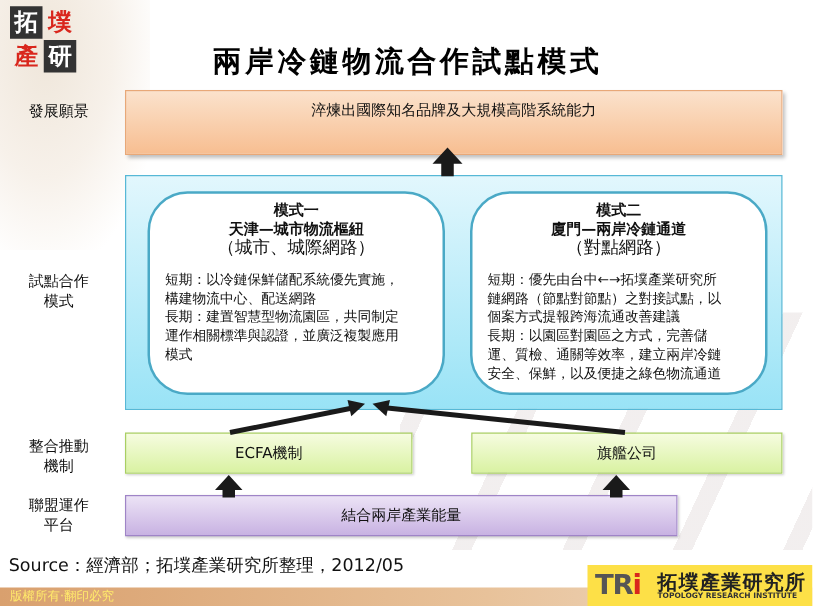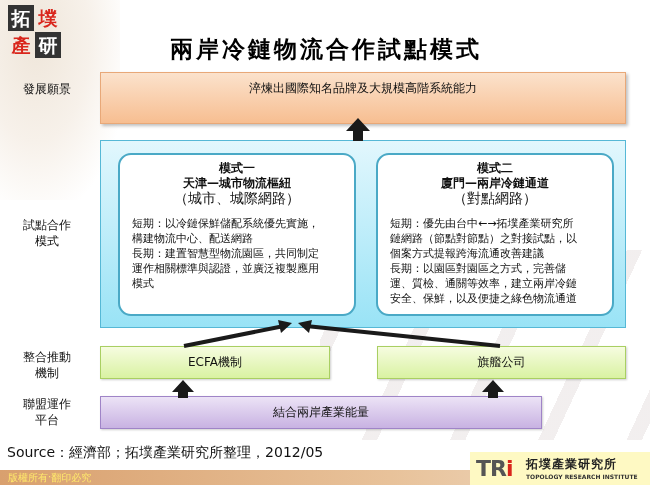--- a/index.html
+++ b/index.html
@@ -22,40 +22,40 @@
 
   .side-label { position: absolute; font-size: 12px; text-align: center; line-height: 16px; color: #111; }
 
   .vision { position: absolute; left: 100px; top: 72px; width: 526px; height: 52px;
     background: linear-gradient(#fbe2cc, #f7be91); border: 1px solid #e8a878; box-shadow: 2px 2px 3px rgba(0,0,0,0.25);
     text-align: center; font-size: 12px; line-height: 17px; padding-top: 7px; }
 
   .pilot { position: absolute; left: 100px; top: 140px; width: 526px; height: 188px;
     background: linear-gradient(#e2f7fd, #99e3f6); border: 1px solid #56b8d6; }
   .mode { position: absolute; top: 12px; width: 238px; height: 163px; background: #fff;
-    border: 2px solid #4aa9c6; border-radius: 13px; font-size: 11px; line-height: 15px; padding: 6px 12px 0 12px; }
+    border: 2px solid #4aa9c6; border-radius: 32px; font-size: 11px; line-height: 15px; padding: 6px 12px 0 12px; }
   .mode .m-head { text-align: center; font-weight: bold; font-size: 12px; line-height: 15px; }
   .mode .m-sub { text-align: center; font-size: 14px; margin-bottom: 10px; }
   .mode .m-line { text-align: left; }
 
   .mech { position: absolute; top: 346px; height: 33px; background: linear-gradient(#f6fce0, #d9f2a2);
     border: 1px solid #a9cf62; box-shadow: 1px 1px 2px rgba(0,0,0,0.2); text-align: center; font-size: 12px; line-height: 31px; }
   .platform { position: absolute; left: 100px; top: 396px; width: 442px; height: 33px;
     background: linear-gradient(#ece3f6, #c8b2e2); border: 1px solid #9f84c7; box-shadow: 1px 1px 2px rgba(0,0,0,0.2);
     text-align: center; font-size: 12px; line-height: 31px; }
 
   .source { position: absolute; left: 7px; top: 444px; font-size: 14px; color: #111; }
 
   .footer { position: absolute; left: 0; top: 470px; width: 650px; height: 15px;
     background: linear-gradient(90deg, #d9a06e, #e8c29a 60%, #efdcc6); }
   .footer .copy { position: absolute; left: 8px; top: 0; font-size: 10px; line-height: 15px; color: #ffe96b; }
-  .tri { position: absolute; left: 470px; top: 452px; width: 180px; height: 33px; background: #fef9c3; }
+  .tri { position: absolute; left: 470px; top: 452px; width: 180px; height: 33px; background: #fde047; }
   .tri .mark { position: absolute; left: 6px; top: 4px; font-size: 22px; font-weight: bold; color: #555; letter-spacing: -1px; }
   .tri .mark span { color: #d9261c; }
-  .tri .cn { position: absolute; left: 56px; top: 4px; font-family: "DejaVu Serif", serif; font-size: 12px; font-weight: bold; color: #222; letter-spacing: 1px; }
+  .tri .cn { position: absolute; left: 56px; top: 4px; font-family: "DejaVu Serif", serif; font-size: 16px; font-weight: bold; color: #222; letter-spacing: 1px; }
   .tri .en { position: absolute; left: 56px; top: 21px; font-size: 6px; font-weight: bold; color: #333; }
 
   svg.arrows { position: absolute; left: 0; top: 0; width: 650px; height: 485px; pointer-events: none; }
 </style>
 </head>
 <body>
 
 <div class="bg-map"></div>
 <div class="watermark"></div>
 

